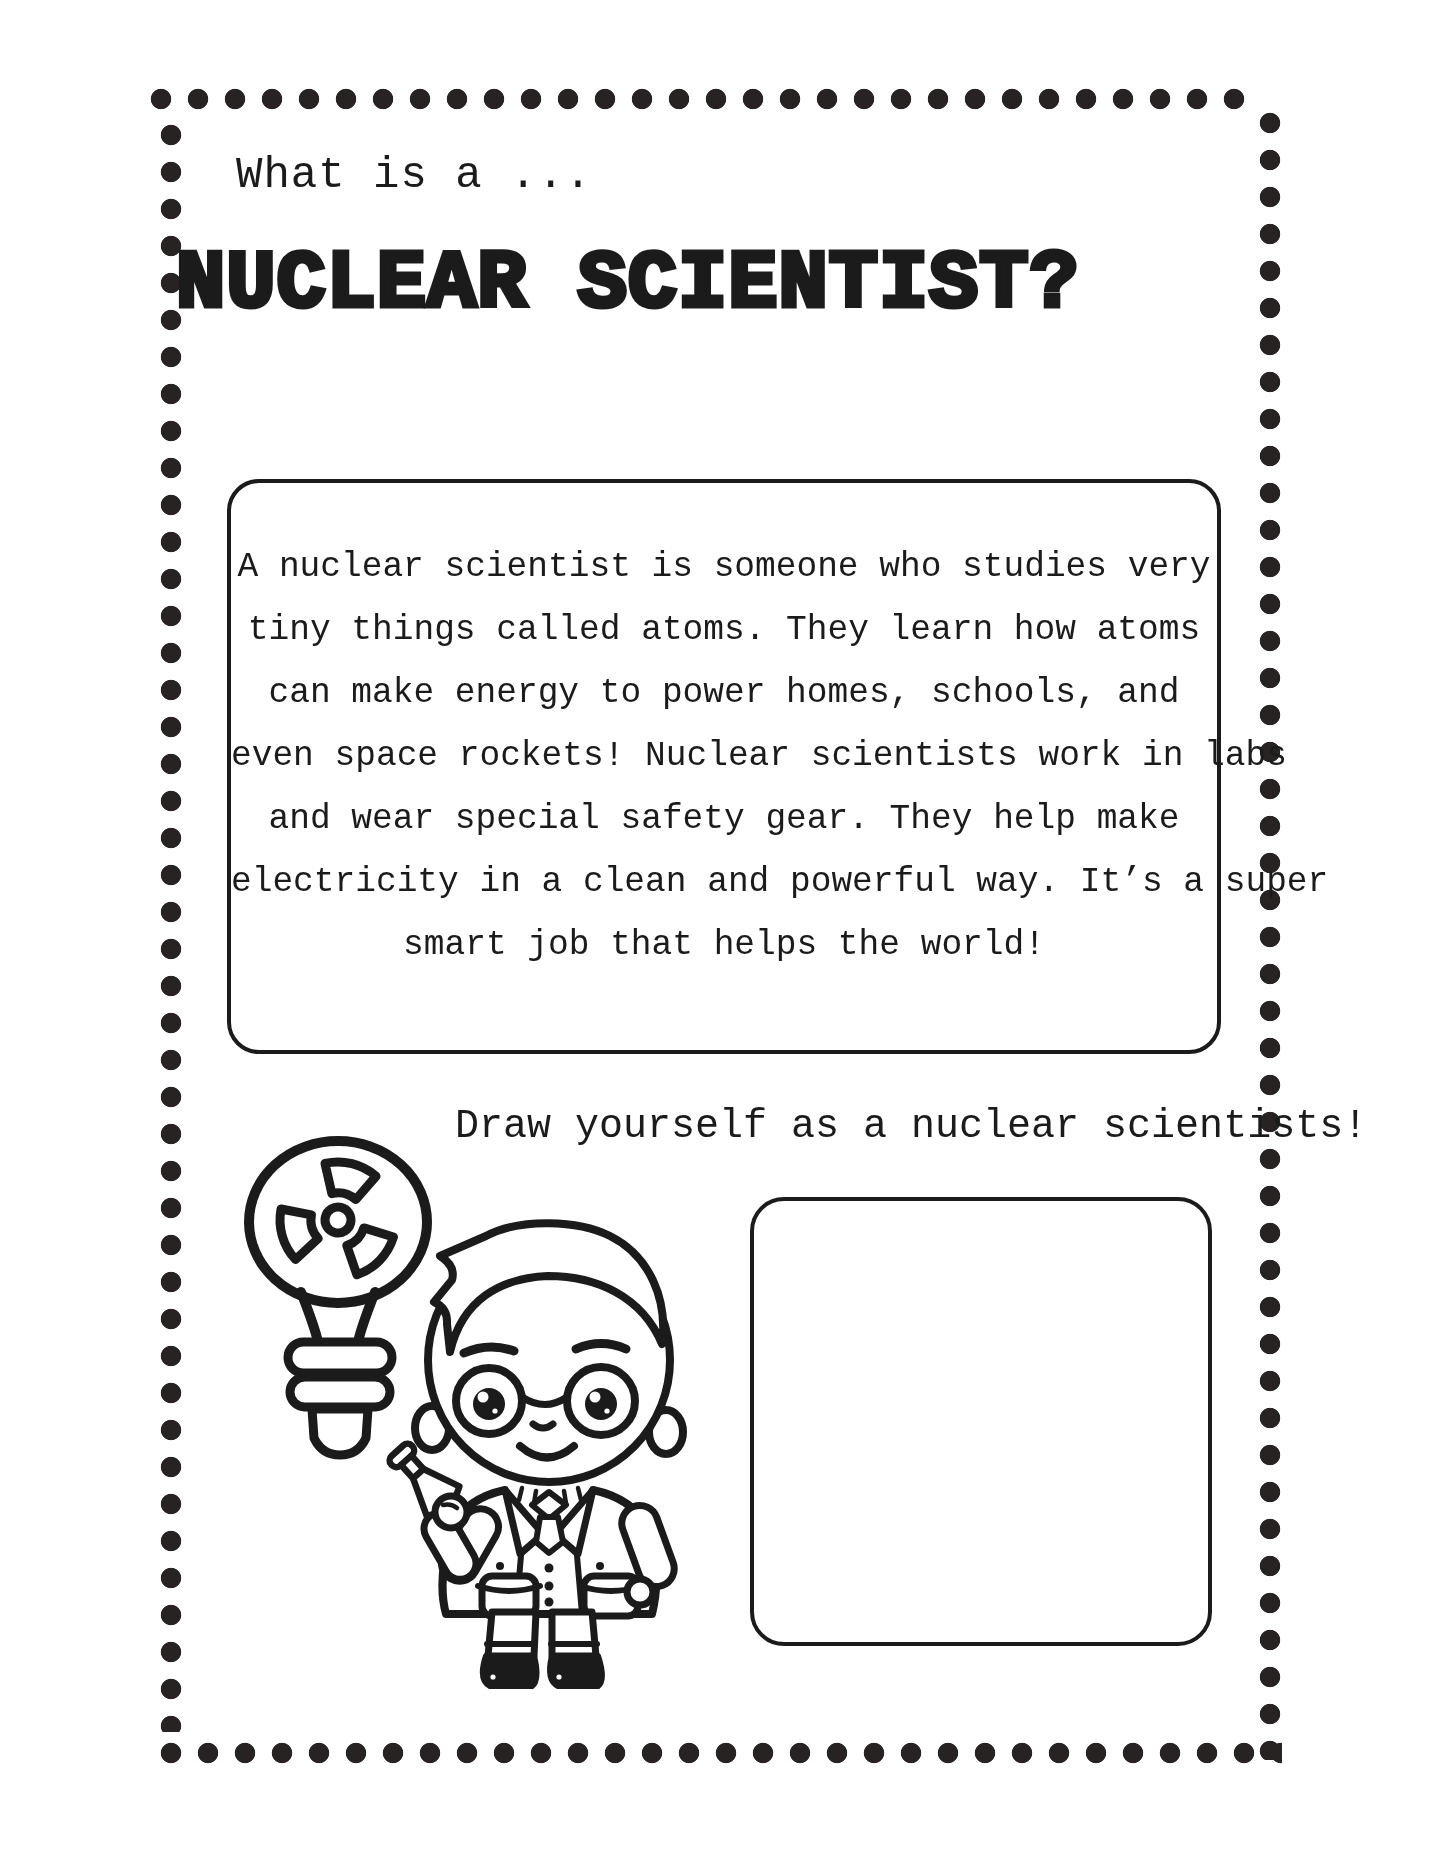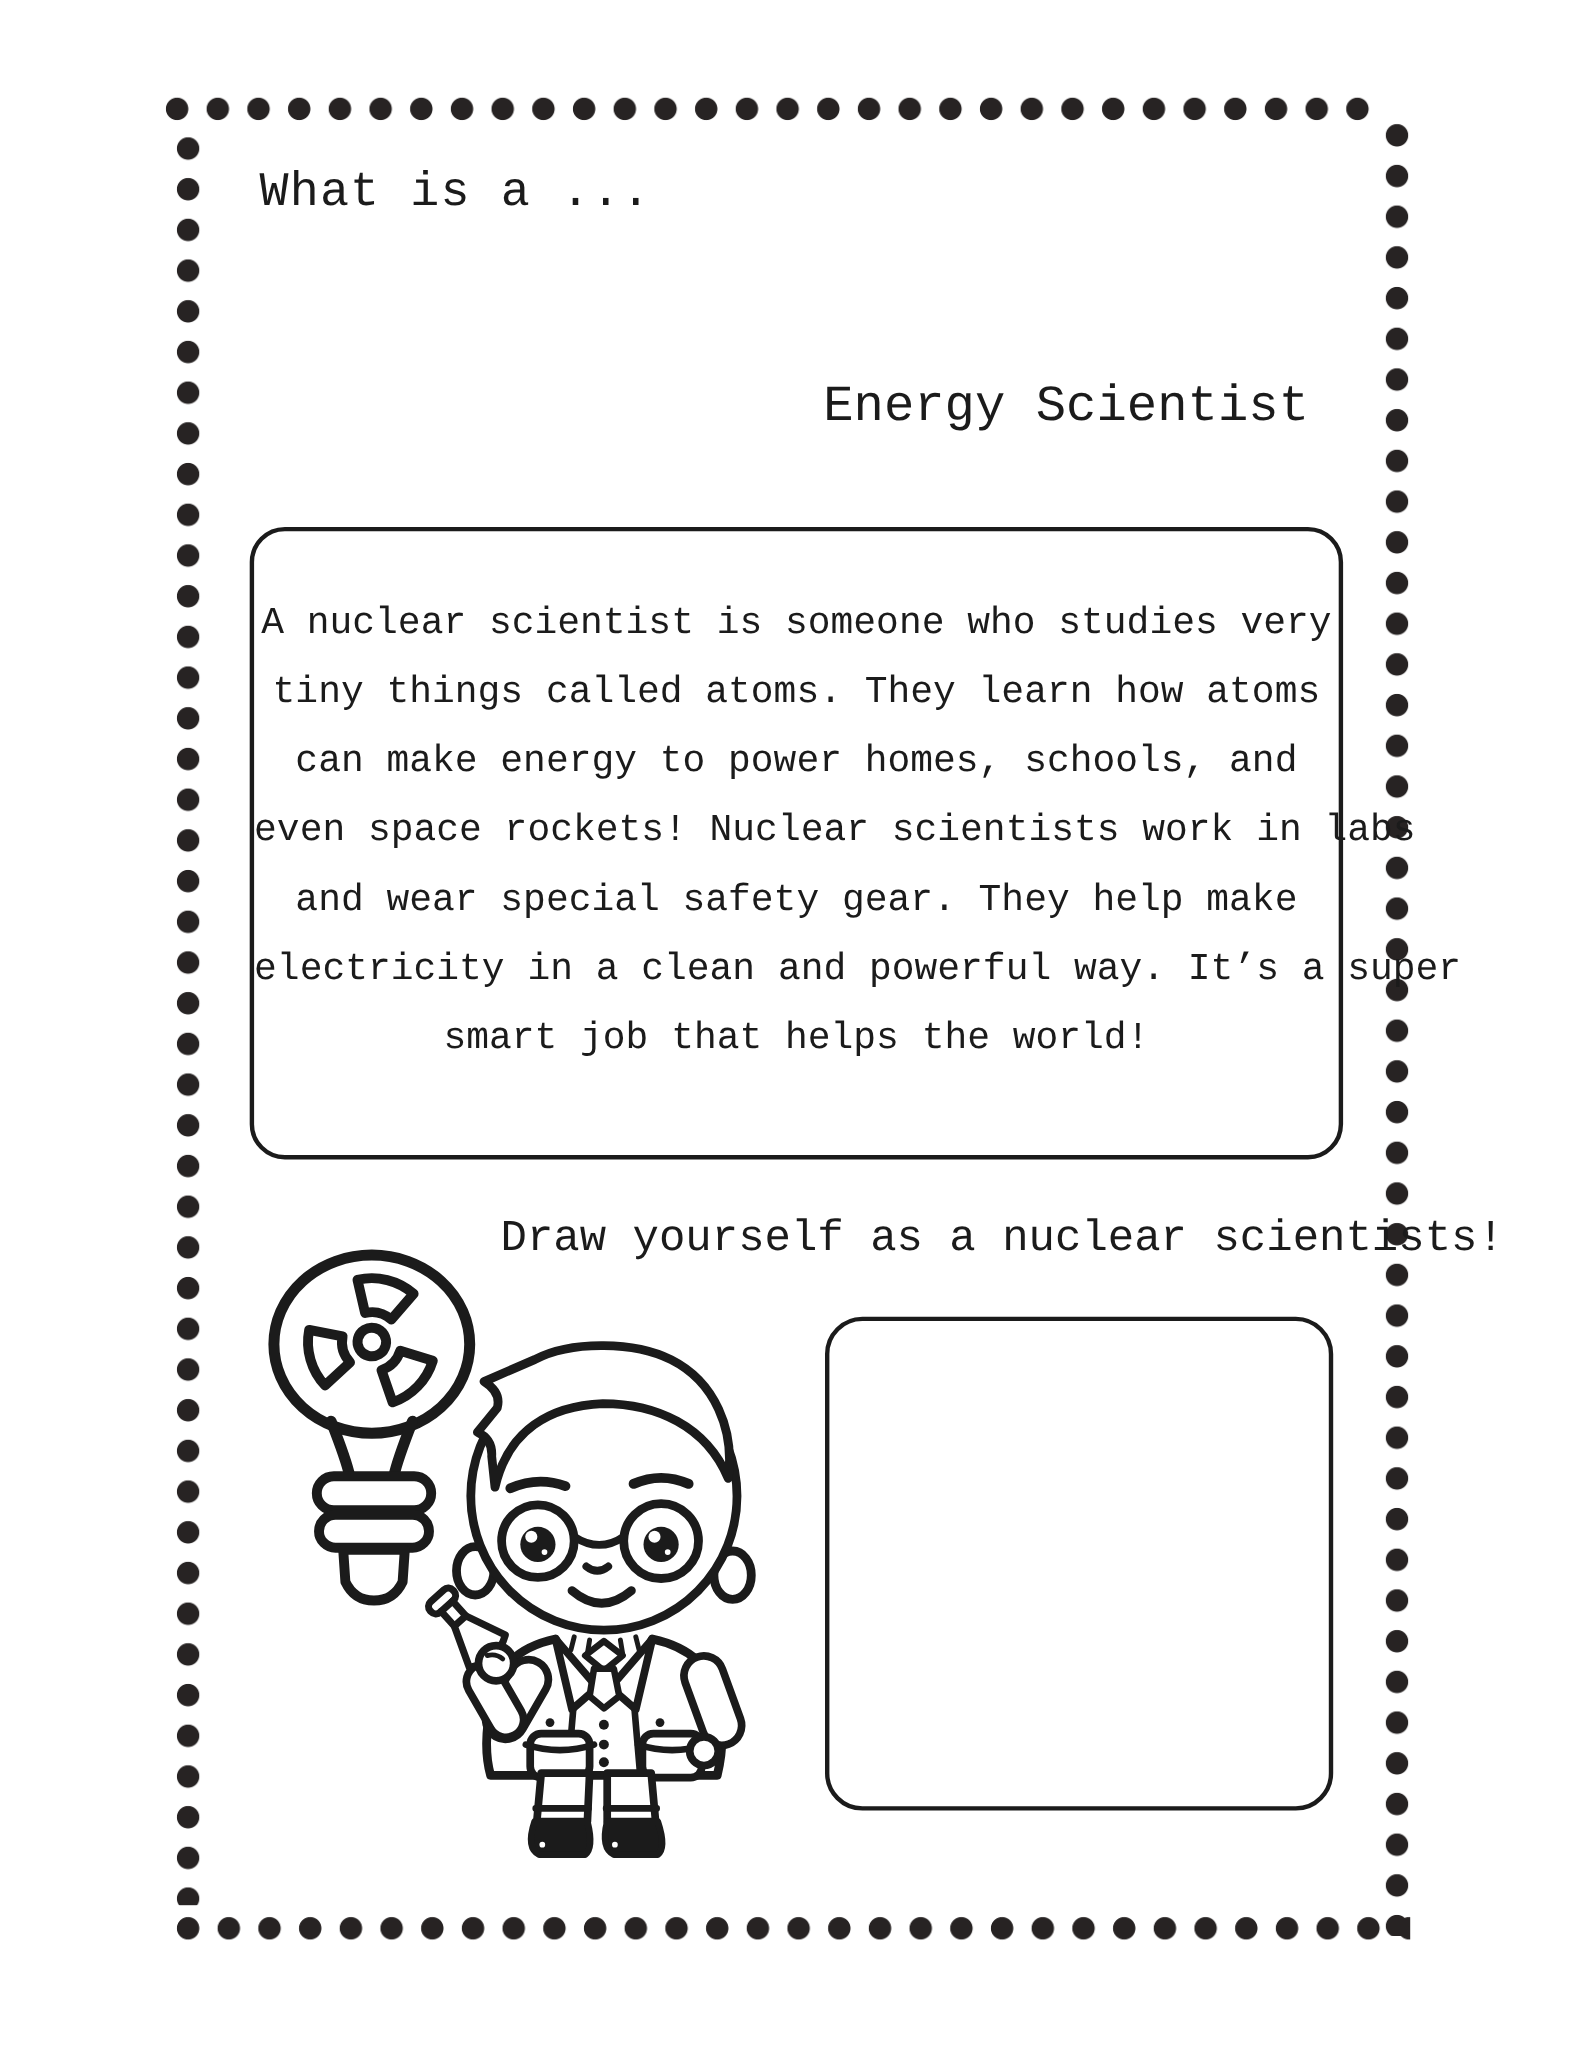--- a/index.html
+++ b/index.html
@@ -61,21 +61,21 @@
 <body>
 
 <div class="page">
 
   <div class="dots dots-h dots-top"></div>
   <div class="dots dots-h dots-bottom"></div>
   <div class="dots dots-v dots-left"></div>
   <div class="dots dots-v dots-right"></div>
 
   <div class="eyebrow">What is a ...</div>
-  <div class="subtitle">Energy Scientist</div>
+  <div class="title">NUCLEAR SCIENTIST?</div>
 
   <div class="desc-box">
     <div class="desc-text">A nuclear scientist is someone who studies very
 tiny things called atoms. They learn how atoms
 can make energy to power homes, schools, and
 even space rockets! Nuclear scientists work in labs
 and wear special safety gear. They help make
 electricity in a clean and powerful way. It’s a super
 smart job that helps the world!</div>
   </div>

